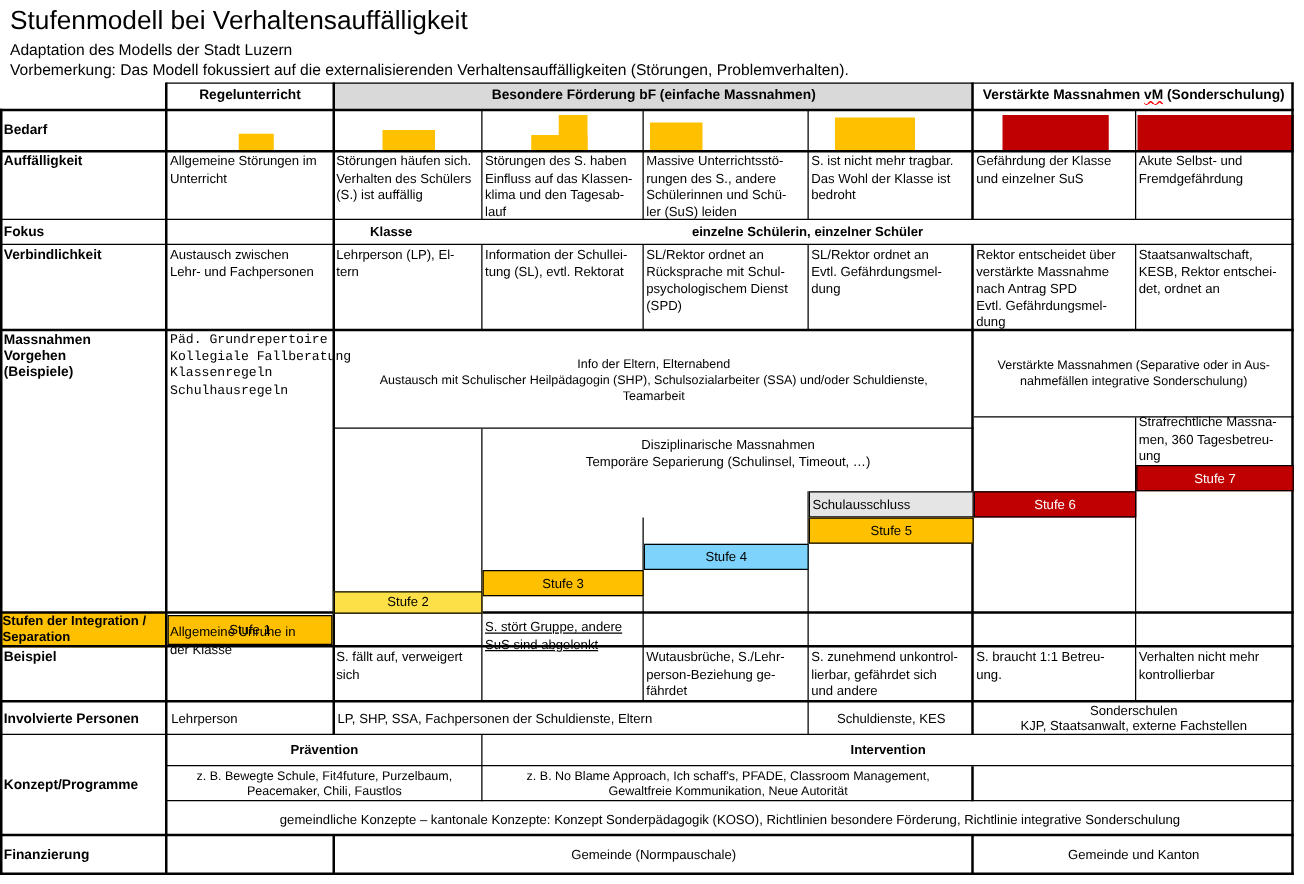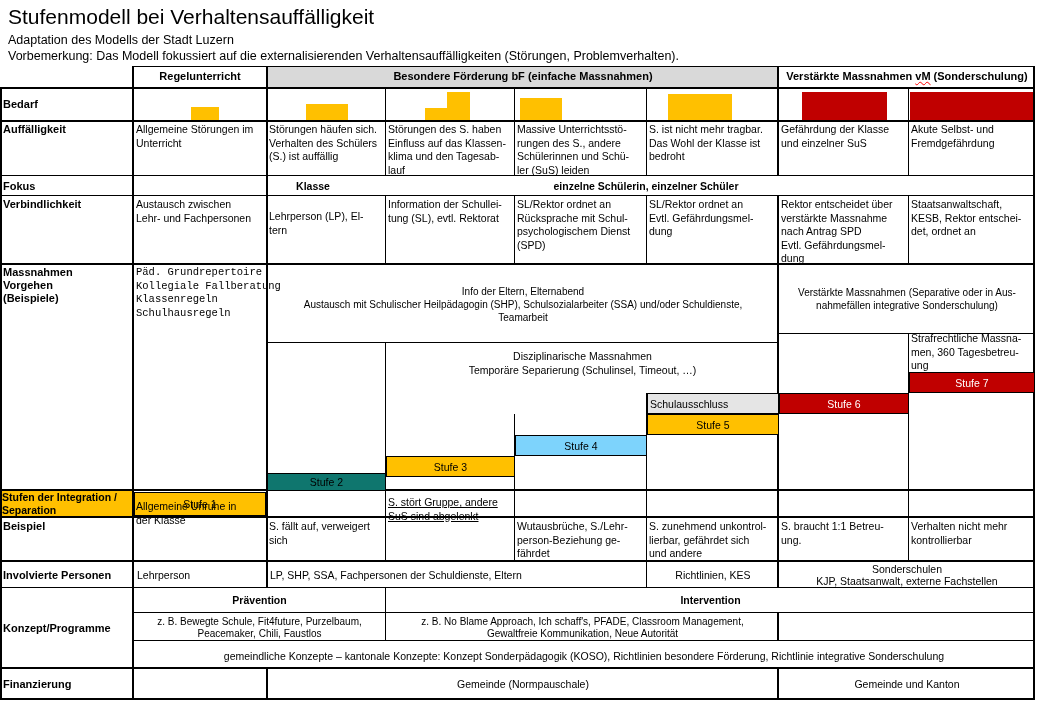--- a/index.html
+++ b/index.html
@@ -117,21 +117,21 @@
   <div class="t" style="left:781px;top:123px;width:126px;">Gefährdung der Klasse
 und einzelner SuS</div>
   <div class="t" style="left:911px;top:123px;width:122px;">Akute Selbst- und
 Fremdgefährdung</div>
 
   <div class="t b c" style="left:133px;top:180px;width:360px;">Klasse</div>
   <div class="t b c" style="left:386px;top:180px;width:520px;">einzelne Schülerin, einzelner Schüler</div>
 
   <div class="t" style="left:136px;top:198px;width:128px;">Austausch zwischen
 Lehr- und Fachpersonen</div>
-  <div class="t" style="left:269px;top:210px;width:115px;">Lehrperson (LP), El-
+  <div class="t" style="left:269px;top:198px;width:115px;">Lehrperson (LP), El-
 tern</div>
   <div class="t" style="left:388px;top:198px;width:125px;">Information der Schullei-
 tung (SL), evtl. Rektorat</div>
   <div class="t" style="left:517px;top:198px;width:128px;">SL/Rektor ordnet an
 Rücksprache mit Schul-
 psychologischem Dienst
 (SPD)</div>
   <div class="t" style="left:649px;top:198px;width:128px;">SL/Rektor ordnet an
 Evtl. Gefährdungsmel-
 dung</div>
@@ -158,21 +158,21 @@
   <div class="t" style="left:911px;top:332px;width:122px;">Strafrechtliche Massna-
 men, 360 Tagesbetreu-
 ung</div>
 
   <div class="stufe" style="left:647px;top:393px;width:132px;height:21px;background:#e5e5e5;justify-content:flex-start;padding-left:2px;">Schulausschluss</div>
   <div class="stufe" style="left:909px;top:372px;width:126px;height:21px;background:#C00000;color:#fff;">Stufe 7</div>
   <div class="stufe" style="left:779px;top:393px;width:130px;height:21px;background:#C00000;color:#fff;">Stufe 6</div>
   <div class="stufe" style="left:647px;top:414px;width:132px;height:21px;background:#FFC000;">Stufe 5</div>
   <div class="stufe" style="left:515px;top:435px;width:132px;height:21px;background:#7dd3fc;">Stufe 4</div>
   <div class="stufe" style="left:386px;top:456px;width:129px;height:21px;background:#FFC000;">Stufe 3</div>
-  <div class="stufe" style="left:267px;top:473px;width:119px;height:18px;background:#0f766e;">Stufe 2</div>
+  <div class="stufe" style="left:267px;top:473px;width:119px;height:18px;background:#fde047;">Stufe 2</div>
   <div class="stufe" style="left:134px;top:492px;width:132px;height:24px;background:#FFC000;">Stufe 1</div>
 
   <div class="t" style="left:136px;top:500px;width:128px;">Allgemeine Unruhe in
 der Klasse</div>
   <div class="t" style="left:269px;top:520px;width:98px;">S. fällt auf, verweigert
 sich</div>
   <div class="t" style="left:388px;top:496px;width:125px;text-decoration:underline;">S. stört Gruppe, andere
 SuS sind abgelenkt</div>
   <div class="t" style="left:517px;top:520px;width:128px;">Wutausbrüche, S./Lehr-
 person-Beziehung ge-
@@ -180,21 +180,21 @@
   <div class="t" style="left:649px;top:520px;width:128px;">S. zunehmend unkontrol-
 lierbar, gefährdet sich
 und andere</div>
   <div class="t" style="left:781px;top:520px;width:126px;">S. braucht 1:1 Betreu-
 ung.</div>
   <div class="t" style="left:911px;top:520px;width:122px;">Verhalten nicht mehr
 kontrollierbar</div>
 
   <div class="t" style="left:137px;top:569px;width:128px;">Lehrperson</div>
   <div class="t" style="left:270px;top:569px;width:375px;">LP, SHP, SSA, Fachpersonen der Schuldienste, Eltern</div>
-  <div class="t c" style="left:647px;top:569px;width:132px;">Richtlinien, KES</div>
+  <div class="t c" style="left:647px;top:569px;width:132px;">Schuldienste, KES</div>
   <div class="t c" style="left:779px;top:563px;width:256px;line-height:12px;">Sonderschulen
 KJP, Staatsanwalt, externe Fachstellen</div>
 
   <div class="t b c" style="left:133px;top:594px;width:253px;">Prävention</div>
   <div class="t b c" style="left:386px;top:594px;width:649px;">Intervention</div>
   <div class="t c" style="left:133px;top:616px;width:253px;line-height:12px;font-size:10px;">z. B. Bewegte Schule, Fit4future, Purzelbaum,
 Peacemaker, Chili, Faustlos</div>
   <div class="t c" style="left:386px;top:616px;width:393px;line-height:12px;font-size:10px;">z. B. No Blame Approach, Ich schaff's, PFADE, Classroom Management,
 Gewaltfreie Kommunikation, Neue Autorität</div>
   <div class="t c" style="left:133px;top:650px;width:902px;">gemeindliche Konzepte – kantonale Konzepte: Konzept Sonderpädagogik (KOSO), Richtlinien besondere Förderung, Richtlinie integrative Sonderschulung</div>

